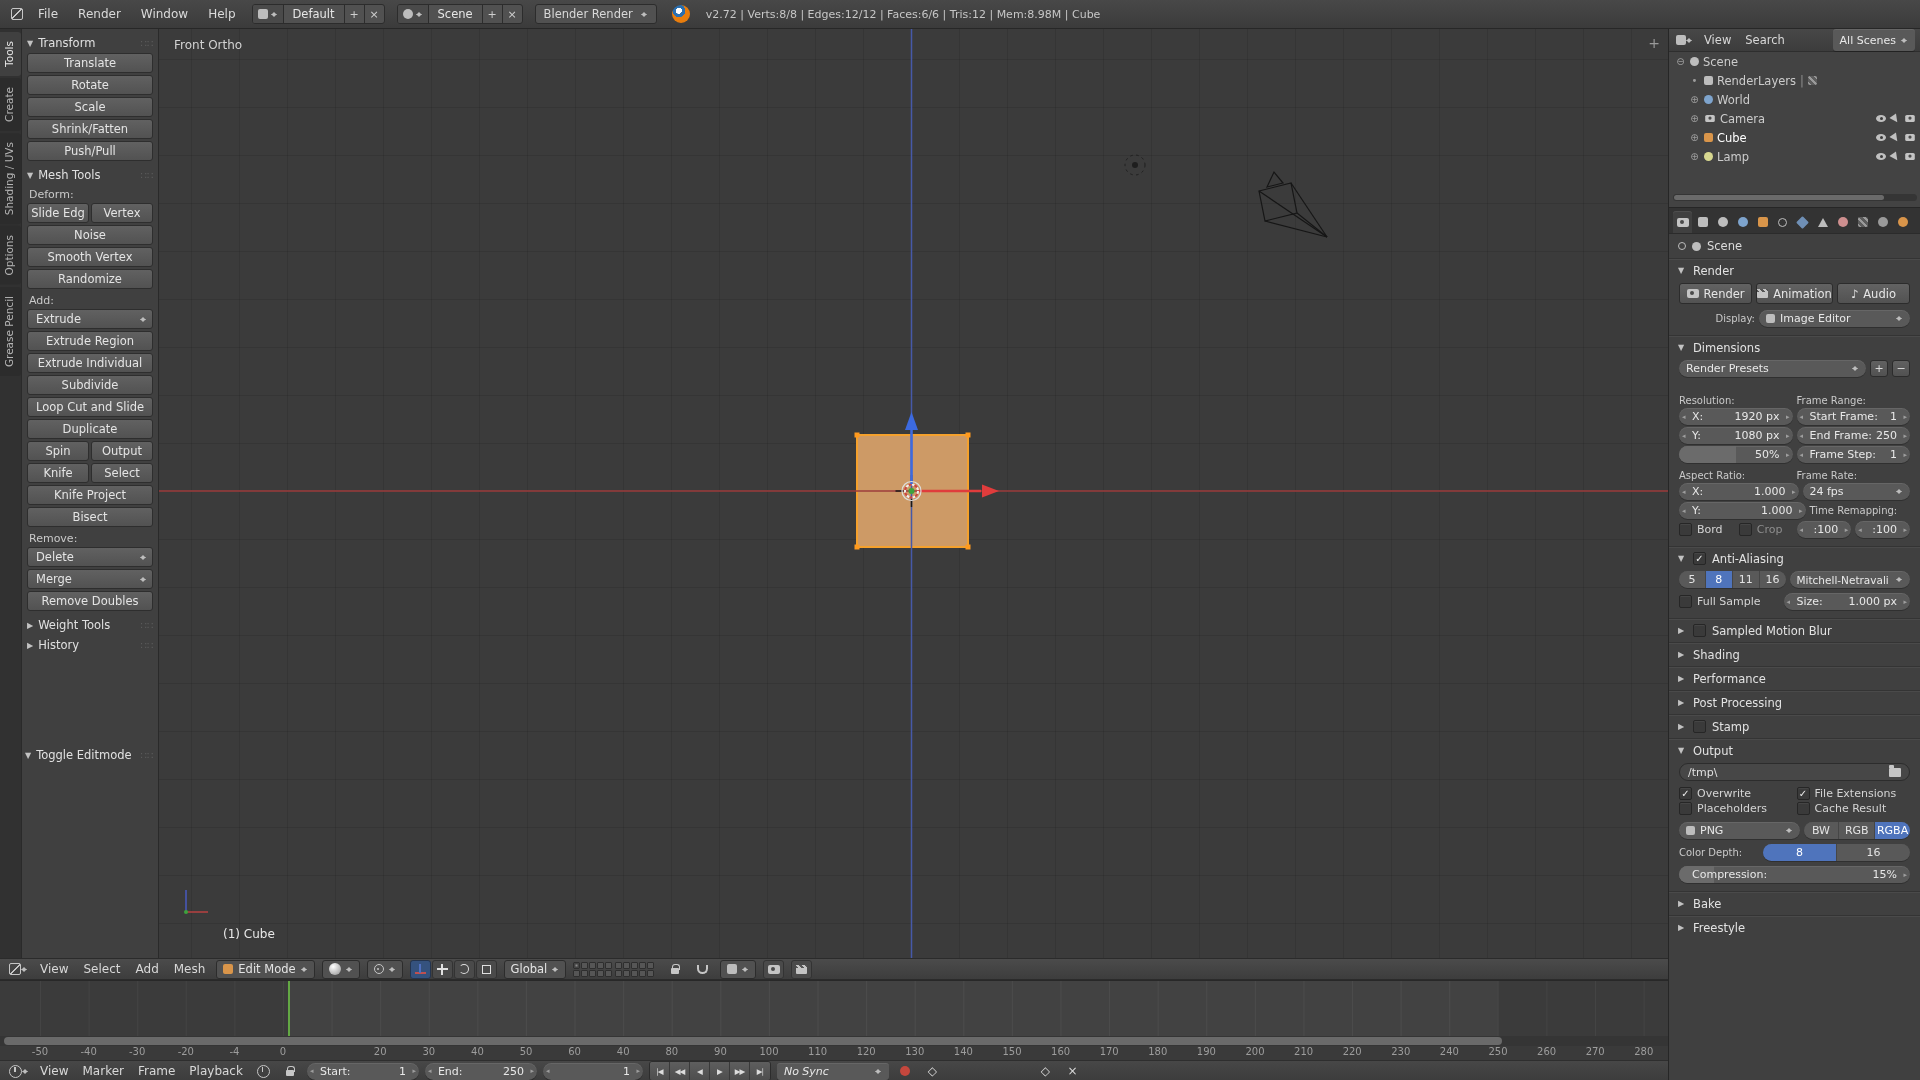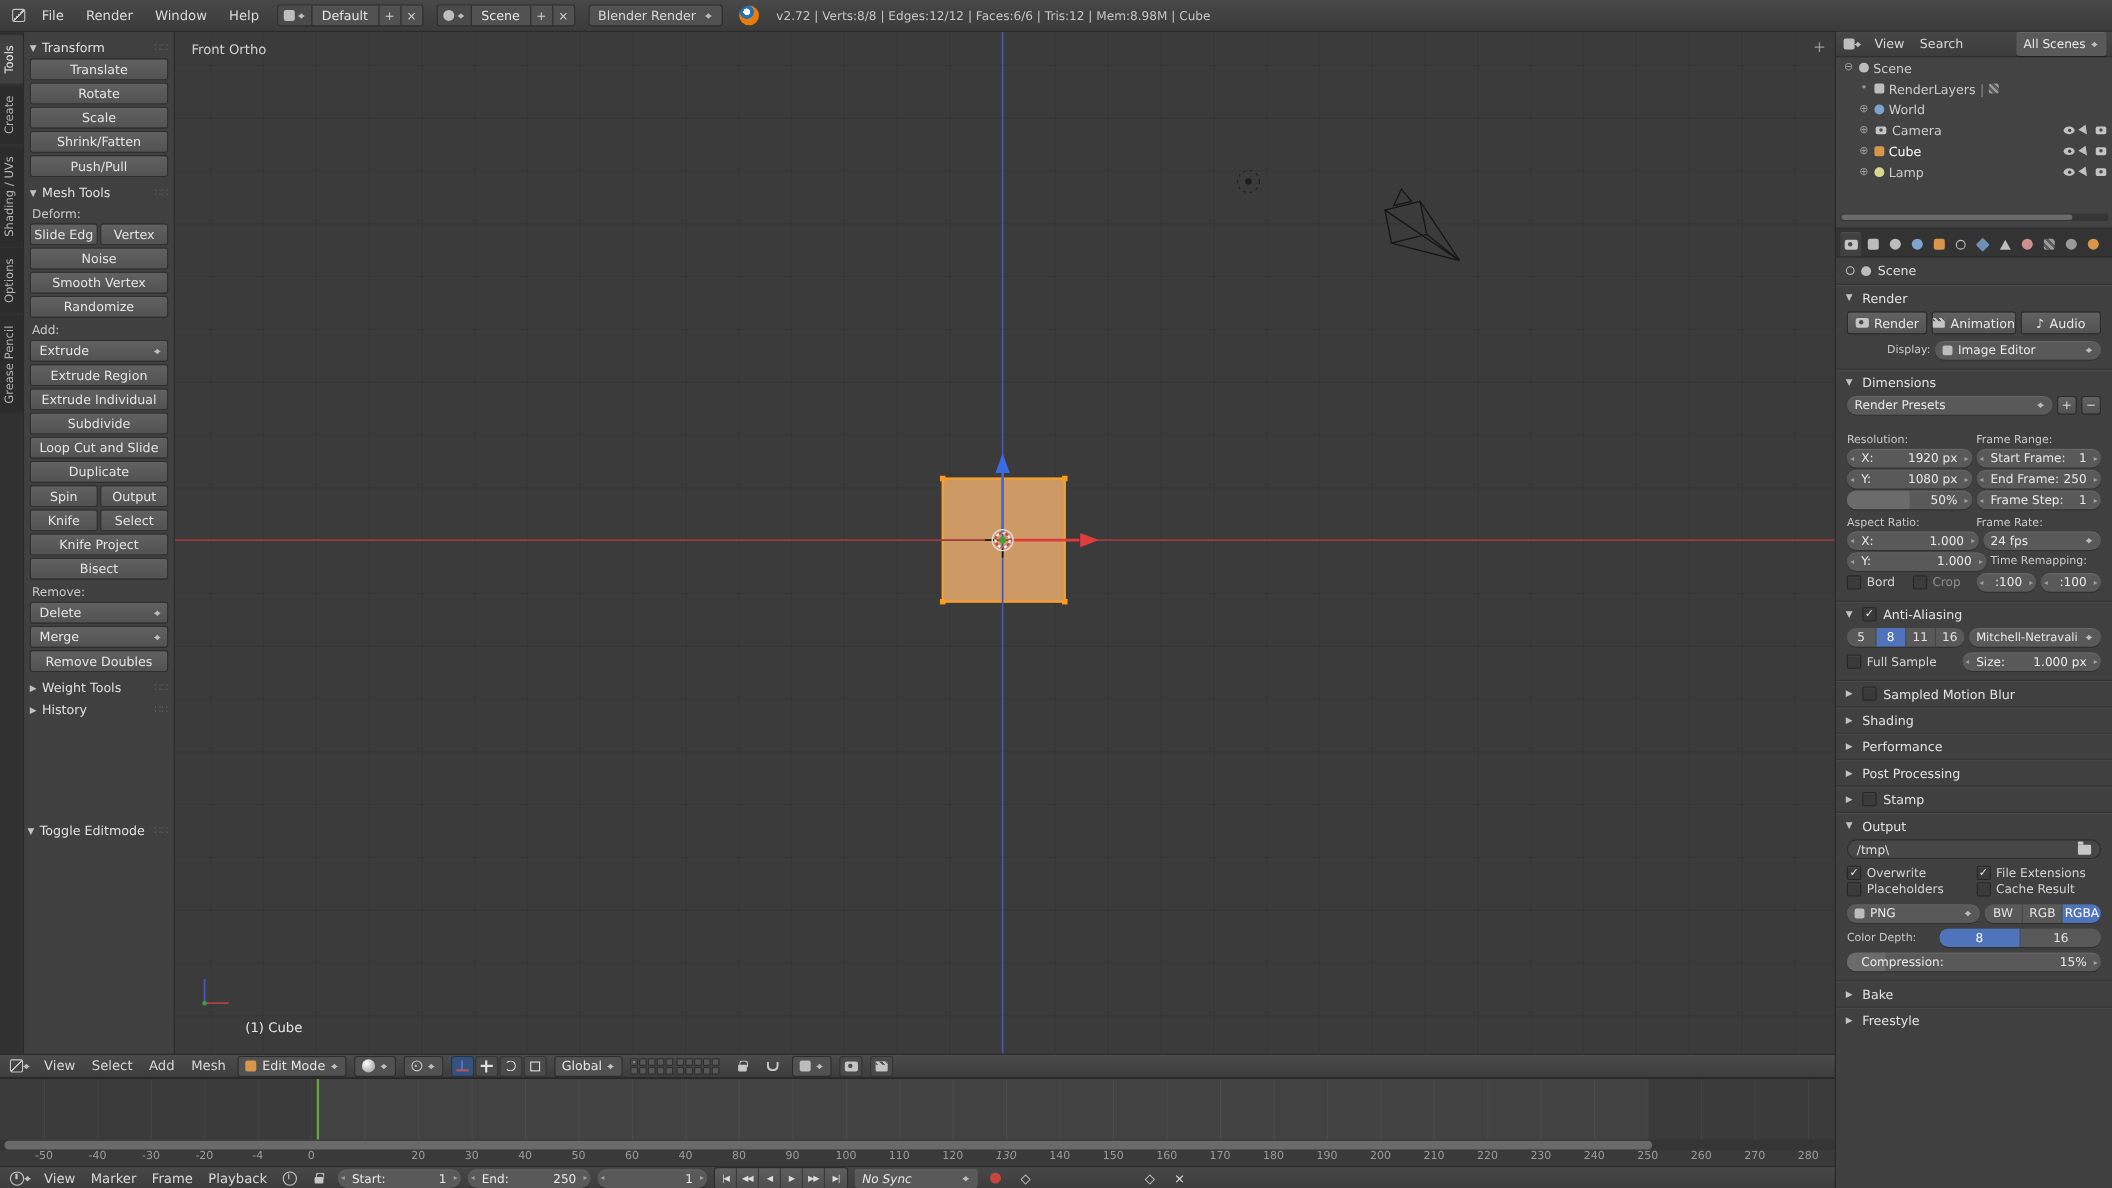--- a/index.html
+++ b/index.html
@@ -476,21 +476,21 @@
       <span class="tick" style="left: 428.8px;">30</span>
       <span class="tick" style="left: 477.4px;">40</span>
       <span class="tick" style="left: 526px;">50</span>
       <span class="tick" style="left: 574.6px;">60</span>
       <span class="tick" style="left: 623.2px;">40</span>
       <span class="tick" style="left: 671.8px;">80</span>
       <span class="tick" style="left: 720.4px;">90</span>
       <span class="tick" style="left: 769px;">100</span>
       <span class="tick" style="left: 817.6px;">110</span>
       <span class="tick" style="left: 866.2px;">120</span>
-      <span class="tick" style="left: 914.8px; font-style: italic;">130</span>
+      <span class="tick" style="left: 914.8px;">130</span>
       <span class="tick" style="left: 963.4px;">140</span>
       <span class="tick" style="left: 1012px;">150</span>
       <span class="tick" style="left: 1060.6px;">160</span>
       <span class="tick" style="left: 1109.2px;">170</span>
       <span class="tick" style="left: 1157.8px;">180</span>
       <span class="tick" style="left: 1206.4px;">190</span>
       <span class="tick" style="left: 1255px;">200</span>
       <span class="tick" style="left: 1303.6px;">210</span>
       <span class="tick" style="left: 1352.2px;">220</span>
       <span class="tick" style="left: 1400.8px;">230</span>

